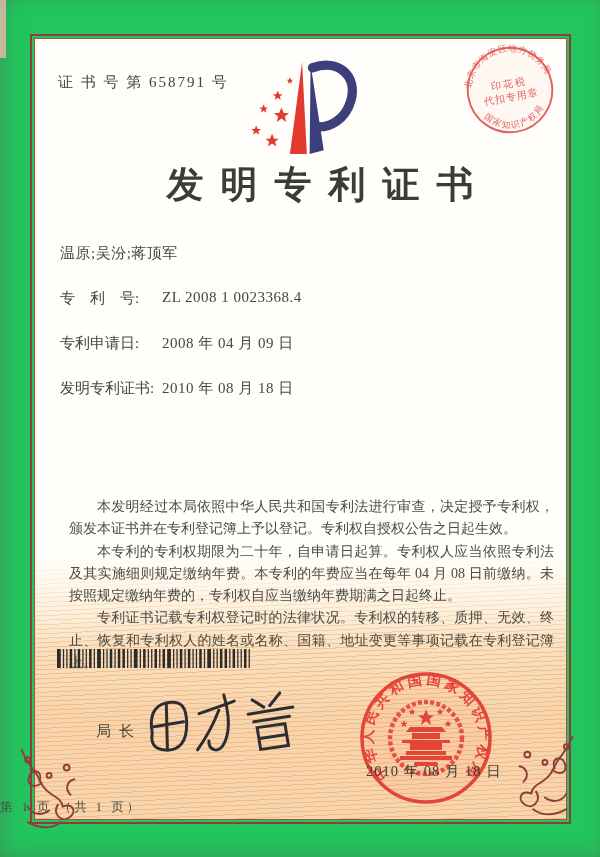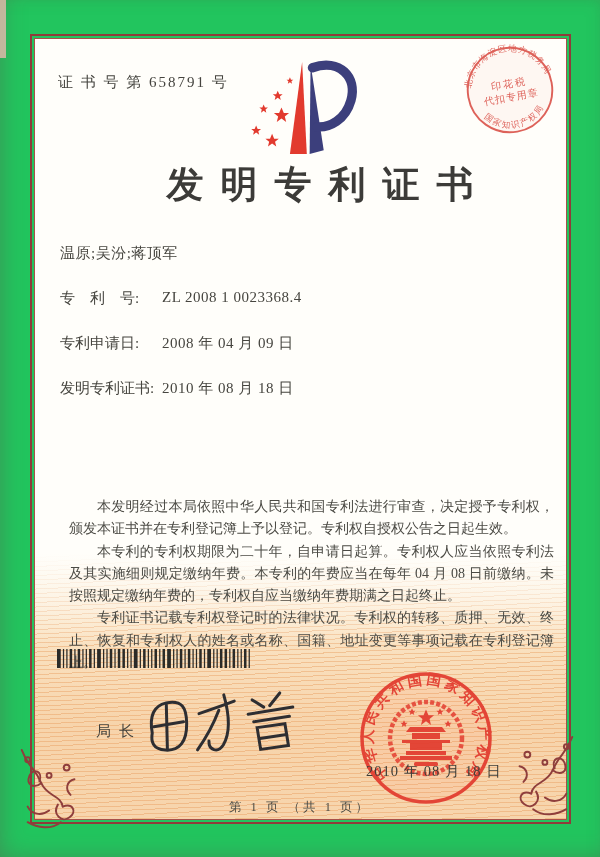--- a/index.html
+++ b/index.html
@@ -59,21 +59,21 @@
     position:absolute; left:96px; top:722px;
     font-size:15px; letter-spacing:8px; color:#403f3a;
   }
   .signature { position:absolute; left:138px; top:688px; width:170px; height:78px; }
   .issue-seal { position:absolute; left:356px; top:668px; width:140px; height:140px; opacity:.92; }
   .seal-date {
     position:absolute; left:366px; top:762px; width:130px;
     font-size:14.5px; letter-spacing:1px; color:#3e3d38; white-space:nowrap;
   }
   .footer {
-    position:absolute; left:0; right:0; top:799px; text-align:center;
+    position:absolute; left:0; right:0; top:799px; text-align:left;
     font-size:12.5px; letter-spacing:3px; color:#4b4a44;
   }
   .ornament { position:absolute; width:78px; height:88px; }
   .ornament-right { right:20px; top:733px; }
   .ornament-left { left:14px; top:746px; transform:scaleX(-1); }
 </style>
 </head>
 <body>
 
 <div class="page">

